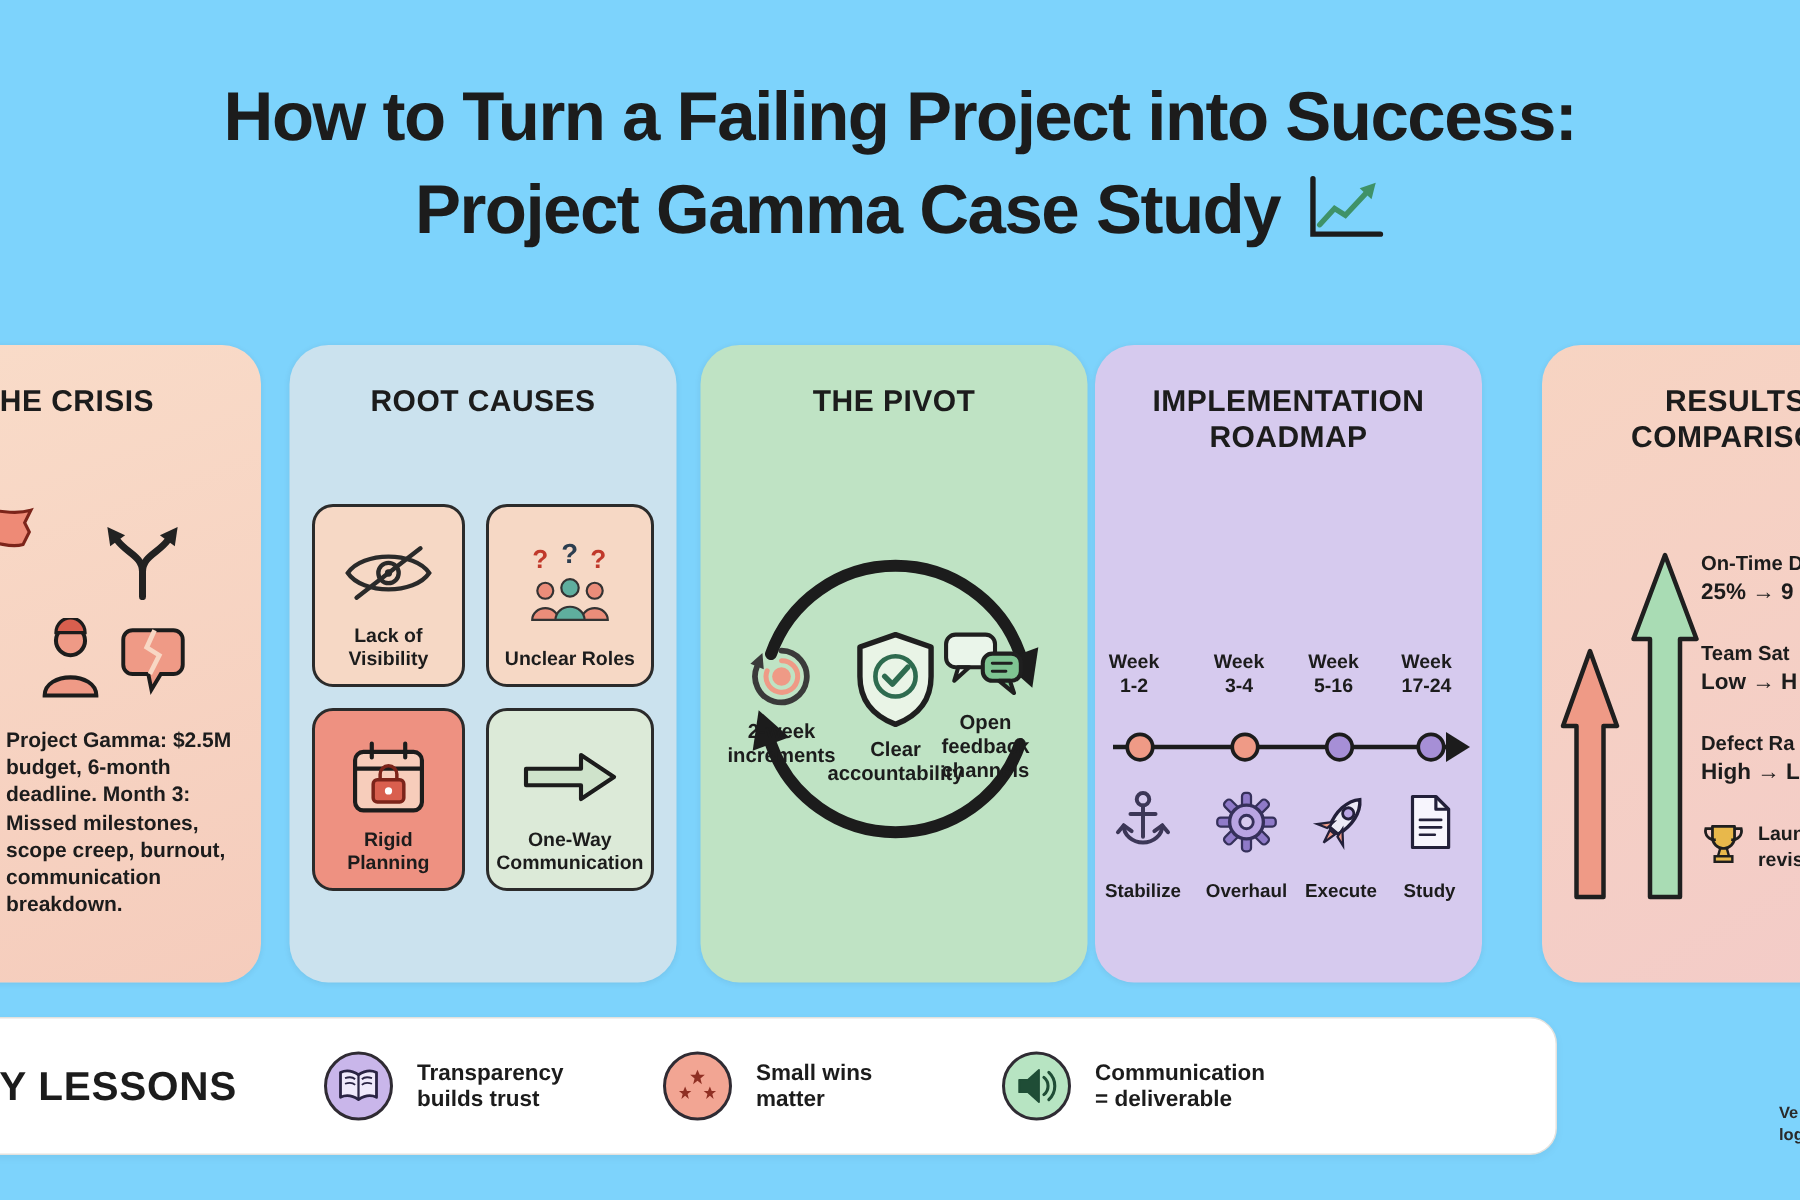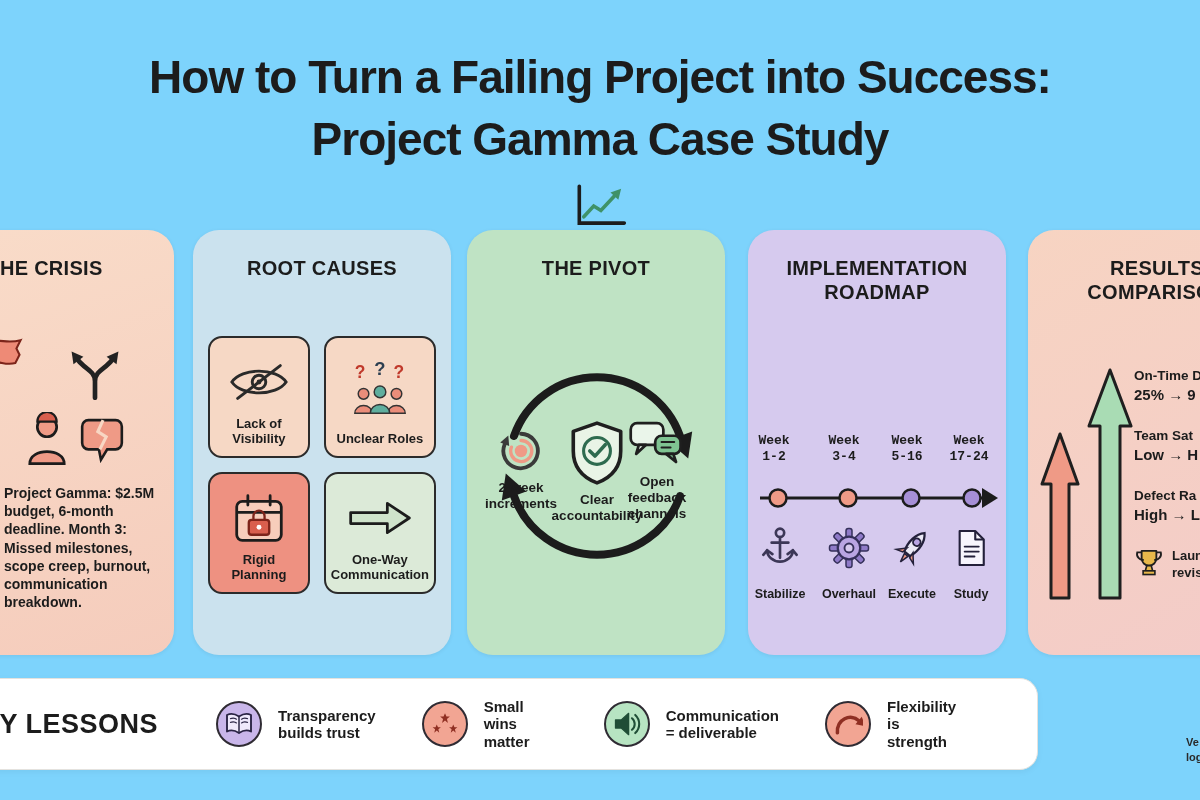--- a/index.html
+++ b/index.html
@@ -3,30 +3,30 @@
 <meta charset="utf-8">
 <style>
   html,body{margin:0;padding:0;}
   .stage{position:relative;width:1200px;height:800px;background:#7dd3fc;overflow:hidden;
          font-family:"Liberation Sans",sans-serif;color:#1c1c1c;padding-left:31px;}
   svg{display:block;}
 
   
   .title{position:absolute;top:50px;left:0;width:1200px;text-align:center;}
   .t1{font-size:46px;font-weight:bold;letter-spacing:-1px;}
-  .t2row{display:flex;justify-content:center;align-items:center;gap:16px;margin-top:8px;flex-direction:column;}
+  .t2row{display:flex;justify-content:center;align-items:center;gap:16px;margin-top:8px;}
   .t2{font-size:46px;font-weight:bold;letter-spacing:-1px;}
 
   
   .panel{position:absolute;top:230px;width:258px;height:425px;border-radius:26px;
          box-shadow:0 1px 4px rgba(0,0,0,.07);}
   .p-crisis{left:-84px;background:linear-gradient(160deg,#f9dcc9,#f5ccbc);}
   .p-root{left:193px;background:#cbe2ee;}
   .p-pivot{left:467px;background:#bfe3c4;}
-  .p-road{left:748px;background:#d6caee;}
+  .p-road{left:730px;background:#d6caee;}
   .p-results{left:1028px;background:linear-gradient(150deg,#f7d4c2,#f3cbc8);}
   .ptitle{margin:26px 10px 0;text-align:center;font-size:20px;font-weight:bold;
           letter-spacing:.3px;line-height:1.2;}
 
   
   .cr-flag{position:absolute;left:68px;top:106px;}
   .cr-split{position:absolute;left:150px;top:120px;}
   .cr-person{position:absolute;left:106px;top:182px;}
   .cr-bubble{position:absolute;left:162px;top:188px;}
   .crisis-body{position:absolute;left:88px;top:254px;width:152px;margin:0;
@@ -45,21 +45,21 @@
   .pivot-wrap{position:absolute;left:0;top:70px;right:0;bottom:0;}
   .cycle{position:absolute;left:28px;top:36px;}
   .pv-item{position:absolute;display:flex;flex-direction:column;align-items:center;}
   .pv-left{left:6px;top:128px;width:96px;}
   .pv-center{left:78px;top:120px;width:104px;}
   .pv-right{left:144px;top:118px;width:92px;}
   .pv-label{font-size:13.5px;font-weight:bold;text-align:center;line-height:1.2;margin-top:6px;}
 
   
   .wk{position:absolute;top:203px;text-align:center;font-size:13px;font-weight:bold;line-height:1.25;}
-  .wk span{display:block;font-family:Liberation Mono, monospace;}
+  .wk span{display:block;}
   .wk1{left:-4px;width:60px;} .wk2{left:66px;width:60px;} .wk3{left:127px;width:64px;} .wk4{left:188px;width:66px;}
   .timeline{position:absolute;left:8px;top:252px;}
   .ph{position:absolute;top:296px;width:64px;display:flex;flex-direction:column;align-items:center;gap:13px;}
   .ph1{left:0px;} .ph2{left:69px;justify-content:center;} .ph3{left:132px;} .ph4{left:191px;}
   .ph-label{font-size:12.5px;font-weight:bold;margin-top:4px;}
 
   
   .res-arrows{position:absolute;left:12px;bottom:55px;display:flex;align-items:flex-end;gap:7px;}
   .res-metrics{position:absolute;left:106px;top:138px;width:160px;}
   .metric{margin-bottom:25px;}
@@ -374,29 +374,20 @@
     <div class="lesson">
       <div class="badge b-green">
         <svg width="28" height="28" viewBox="0 0 34 32">
           <path d="M3 11 h7 l9 -8 v26 l-9 -8 h-7 Z" fill="#1f4d36" stroke="#1f4d36" stroke-width="1.5" stroke-linejoin="round"></path>
           <path d="M23 9 a9 9 0 0 1 0 14 M27 5 a15 15 0 0 1 0 22" stroke="#1f4d36" stroke-width="2.5" fill="none" stroke-linecap="round"></path>
         </svg>
       </div>
       <div class="lesson-label">Communication = deliverable</div>
     </div>
 
-    <div class="lesson">
-      <div class="badge b-salmon">
-        <svg width="30" height="28" viewBox="0 0 34 30">
-          <path d="M5 25 C4 9 20 3 29 11" stroke="#8f2f23" stroke-width="4" fill="none" stroke-linecap="round"></path>
-          <path d="M0,-5.5 L10,0 L0,5.5 Z" transform="translate(29,11) rotate(40)" fill="#8f2f23"></path>
-        </svg>
-      </div>
-      <div class="lesson-label">Flexibility is strength</div>
-    </div>
   </section>
 
   <div class="watermark">
     <div>Ve</div>
     <div>log</div>
   </div>
 
 </div>
 
 </body></html>

